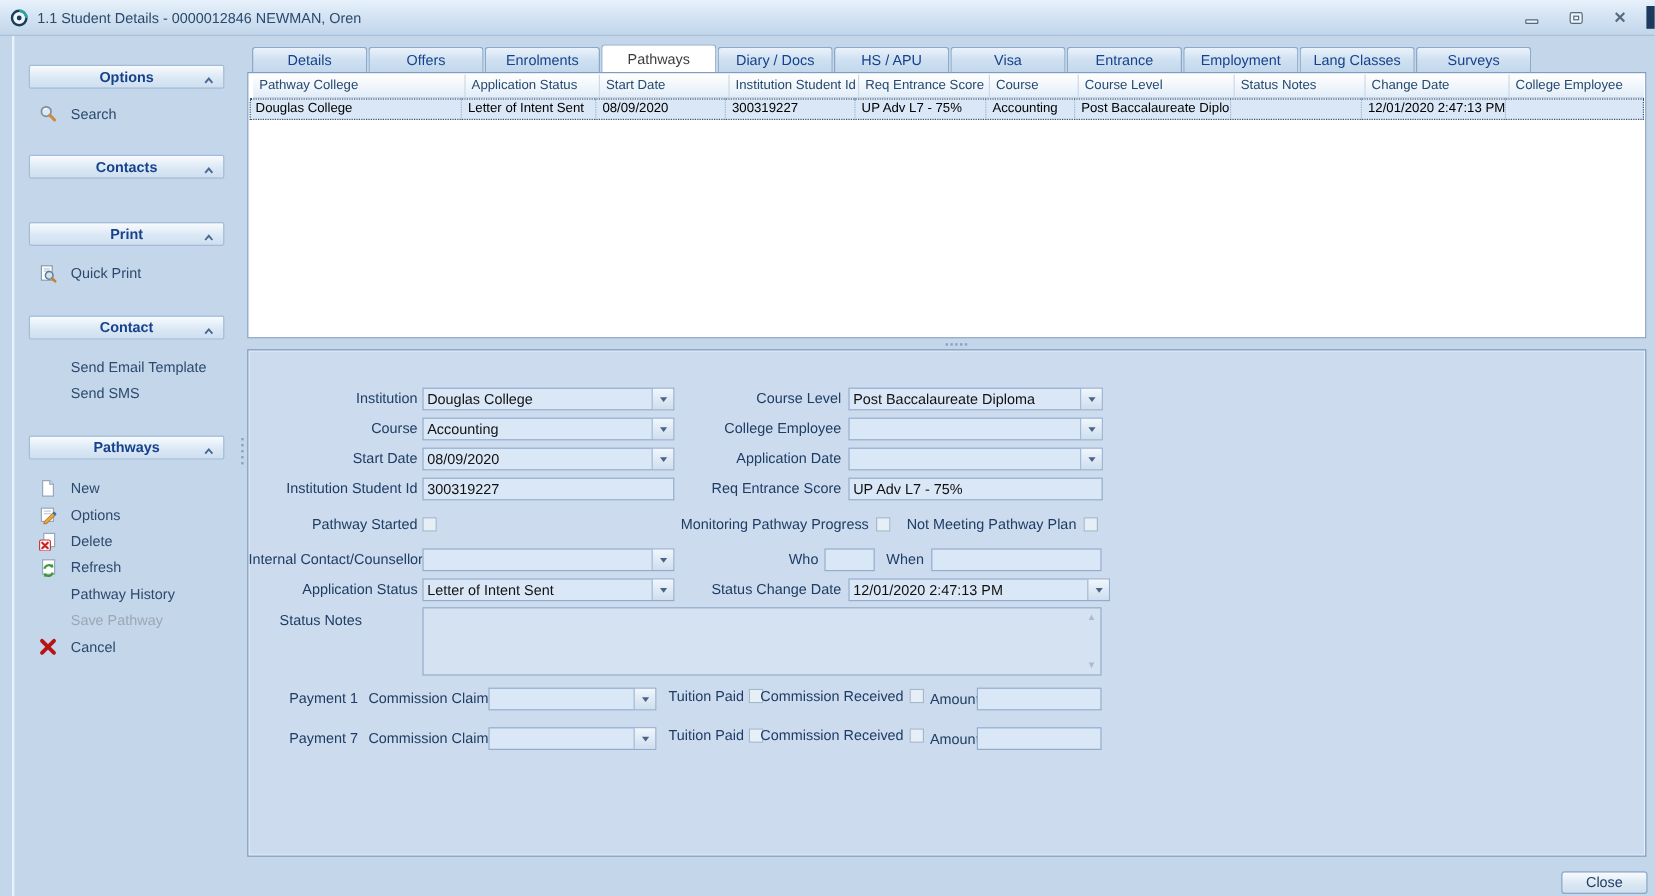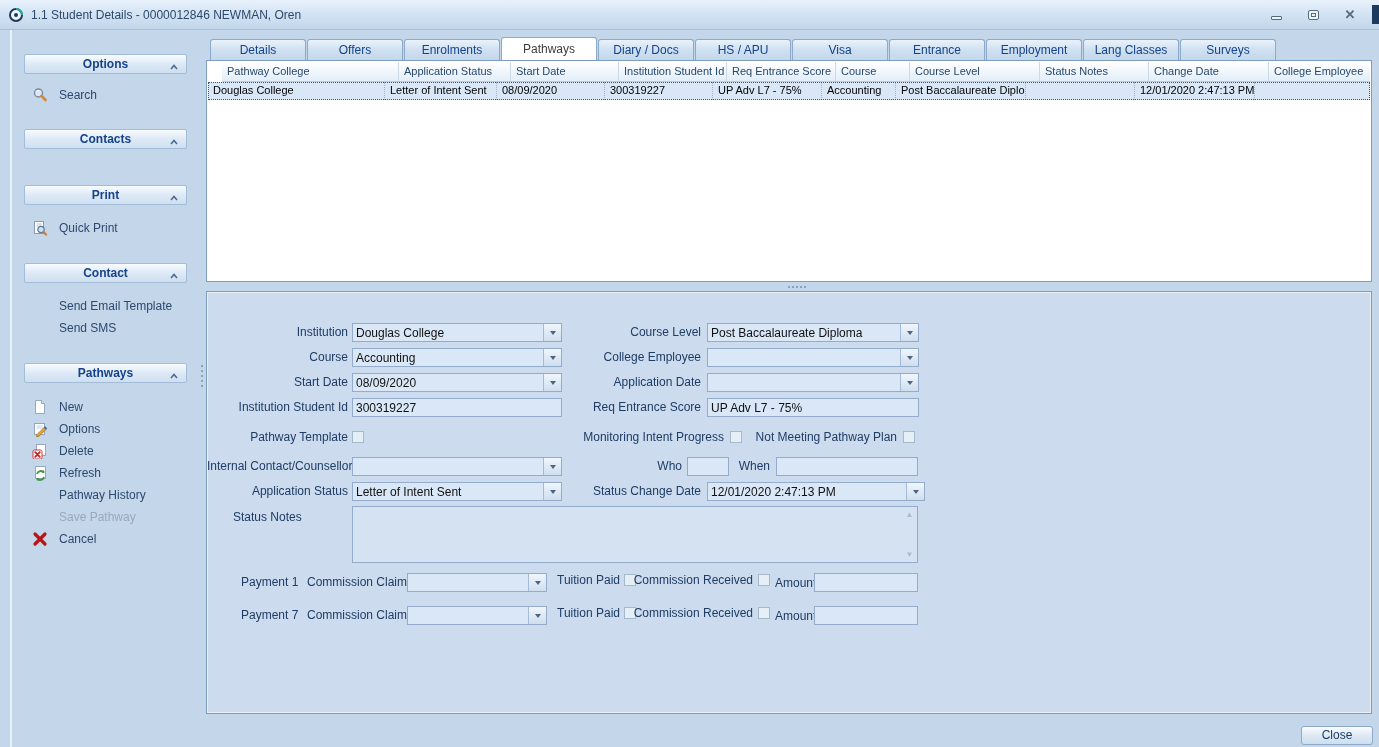--- a/index.html
+++ b/index.html
@@ -61,21 +61,21 @@
     text-align:center; line-height:20px; color:#15428b; font-size:12px; cursor:default;
     overflow:hidden; white-space:nowrap;
   }
   .tab.active { height:23px; background:#ffffff; color:#3c3c3c; line-height:23px; }
 
   .gridbox {
     position:absolute; left:0; top:30px; width:1166px; height:222px;
     background:#ffffff; border:1px solid #7e9cc0;
     box-shadow: inset 0 0 0 1px #ffffff;
   }
-  .ghead { display:flex; height:20px; margin:1px 1px 0 15px;
+  .ghead { display:flex; height:20px; margin:1px 1px 0 4px;
     background:linear-gradient(#ffffff,#e2edf8); border-bottom:1px solid #b8cbe0; }
   .gh { border-right:1px solid #ccd9e7; padding:3px 5px 0 5px; font-size:11px; color:#26496f;
     white-space:nowrap; overflow:hidden; flex:0 0 auto; }
   .gh.flex { flex:1 1 auto; border-right:none; }
   .grow { display:flex; height:18px; margin:0 1px; background:#d9e7f7;
     outline:1px dotted #44546a; outline-offset:-1px; }
   .gc { border-right:1px dotted #9fb4ca; padding:2px 5px 0 5px; font-size:11px; color:#000;
     white-space:nowrap; overflow:hidden; flex:0 0 auto; }
   .gc.flex { flex:1 1 auto; border-right:none; }
 
@@ -376,23 +376,23 @@
       <span class="combo-btn">
           <i class="arr"></i>
         </span>
     </div>
 
     <span class="flabel" style="left:0;top:106px;width:141px">Institution Student Id</span>
     <input class="tbox" style="left: 145px; top: 106px; width: 210px;" value="300319227">
     <span class="flabel" style="left:334px;top:106px;width:160px">Req Entrance Score</span>
     <input class="tbox" style="left: 500px; top: 106px; width: 212px;" value="UP Adv L7 - 75%">
 
-    <span class="flabel" style="left:0;top:136px;width:141px">Pathway Template</span>
+    <span class="flabel" style="left:0;top:136px;width:141px">Pathway Started</span>
     <span class="cbox" style="left:145px;top:139px"></span>
-    <span class="flabel" style="left:357px;top:136px;width:160px">Monitoring Intent Progress</span>
+    <span class="flabel" style="left:357px;top:136px;width:160px">Monitoring Pathway Progress</span>
     <span class="cbox" style="left:523px;top:139px"></span>
     <span class="flabel" style="left:532px;top:136px;width:158px">Not Meeting Pathway Plan</span>
     <span class="cbox" style="left:696px;top:139px"></span>
 
     <span class="flabel" style="left:0;top:165px;width:141px">Internal Contact/Counsellor</span>
     <div class="combo" style="left:145px;top:165px;width:210px">
       <input class="combo-input" readonly="" value="" style="">
       <span class="combo-btn">
           <i class="arr"></i>
         </span>

